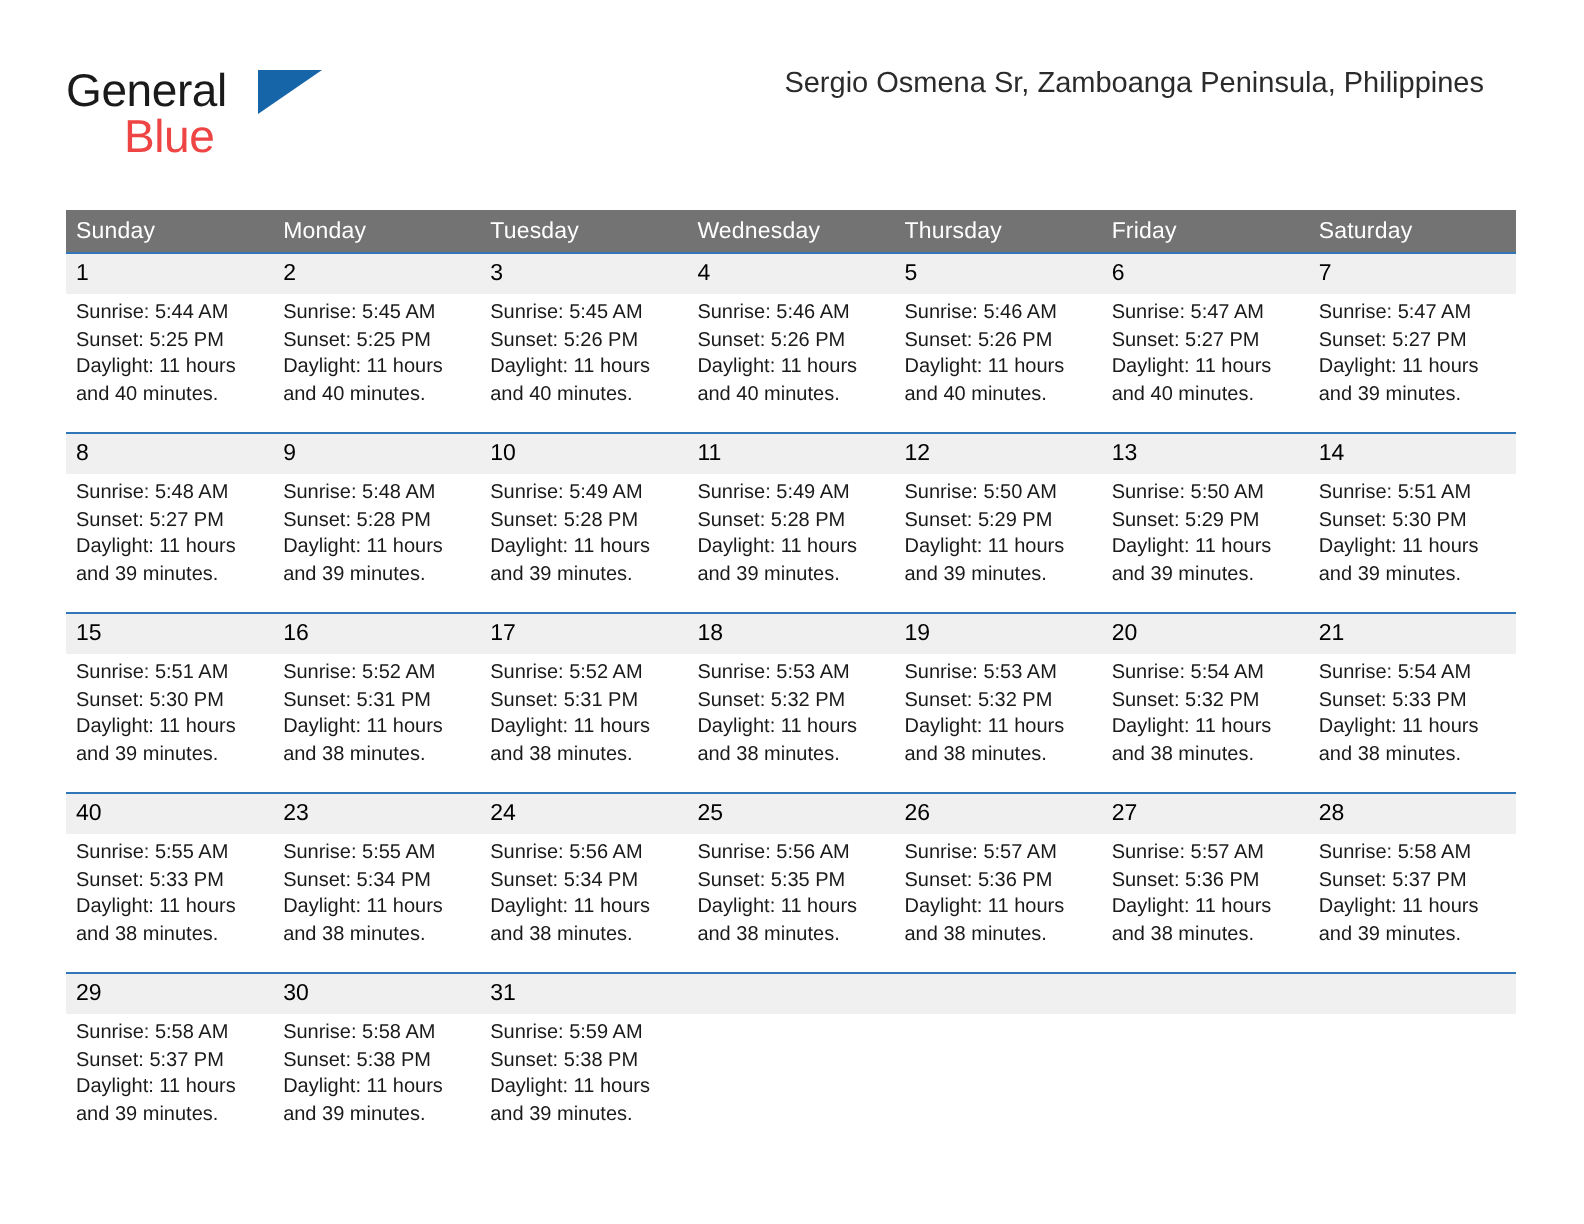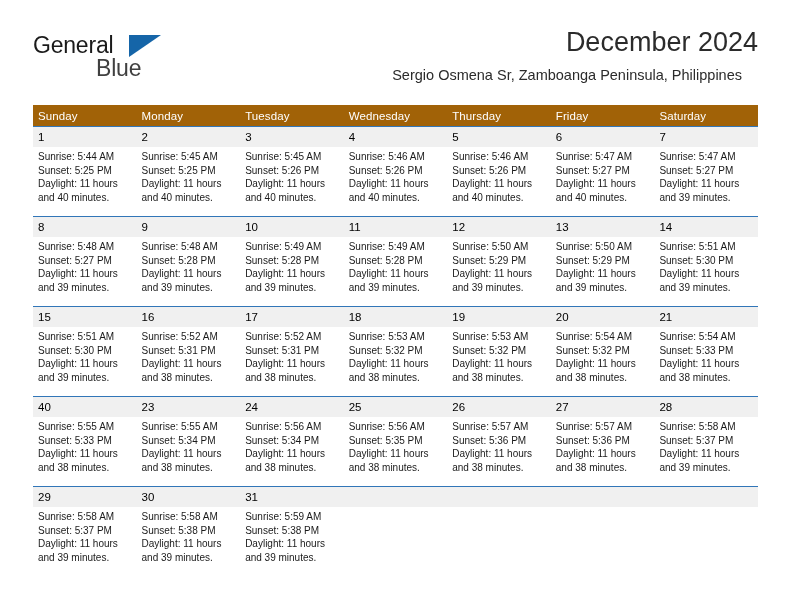--- a/index.html
+++ b/index.html
@@ -44,23 +44,22 @@
     line-height: 26px;
     color: #1a1a1a;
     letter-spacing: -0.2px;
   }
   .brand-blue {
     position: absolute;
     left: 29px;
     top: 23px;
     font-size: 23px;
     line-height: 26px;
-    color: #404040;
+    color: #ef4444;
     letter-spacing: -0.2px;
-    margin-left: 34px;
   }
   .brand-triangle {
     position: absolute;
     left: 96px;
     top: 3px;
     width: 0;
     height: 0;
     border-left: 32px solid #1565a8;
     border-bottom: 22px solid transparent;
   }
@@ -89,21 +88,21 @@
   
   .calendar {
     position: absolute;
     left: 33px;
     top: 105px;
     width: 725px;
     border-collapse: collapse;
     table-layout: fixed;
   }
   .calendar th {
-    background: #a16207;
+    background: #737373;
     color: #ffffff;
     font-size: 11.5px;
     font-weight: normal;
     text-align: left;
     padding: 4px 0 4px 5px;
     height: 13px;
     letter-spacing: 0.1px;
   }
   .calendar td {
     vertical-align: top;
@@ -146,21 +145,20 @@
 
   <div class="header">
 
     <div class="brand">
       <span class="brand-general">General</span>
       <span class="brand-triangle"></span>
       <span class="brand-blue">Blue</span>
     </div>
 
     <div class="title-block">
-      <h1 class="month-title">December 2024</h1>
       <p class="location-subtitle">Sergio Osmena Sr, Zamboanga Peninsula, Philippines</p>
     </div>
 
   </div>
 
   <table class="calendar">
     <thead>
       <tr>
         <th>Sunday</th>
         <th>Monday</th>

